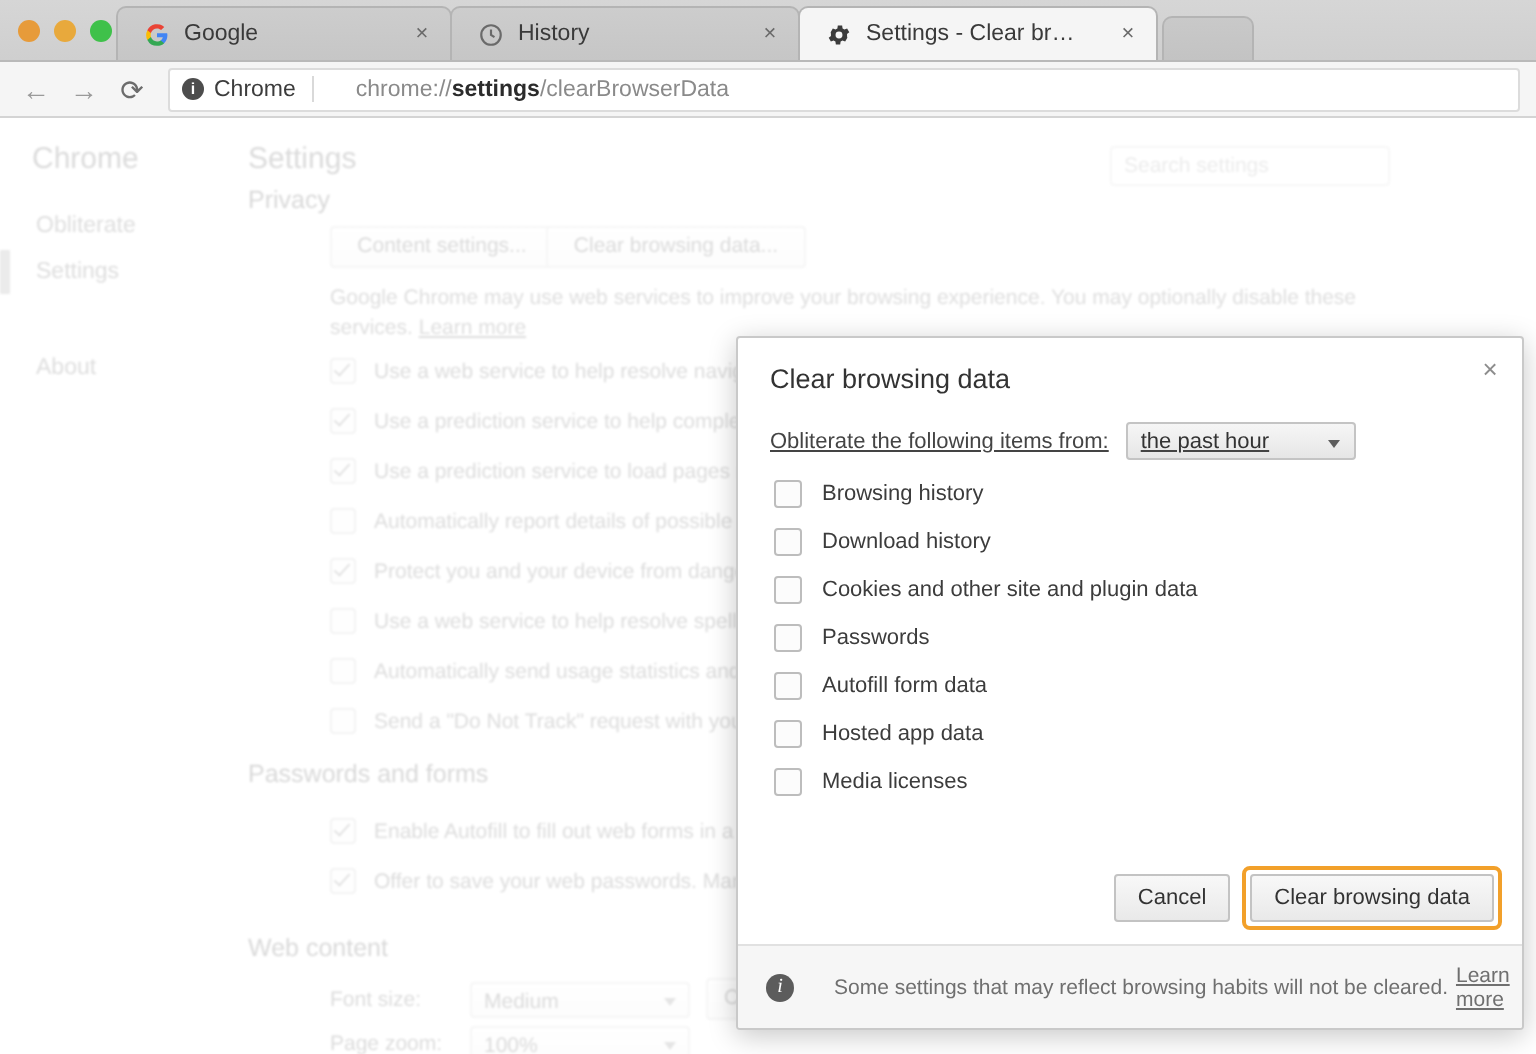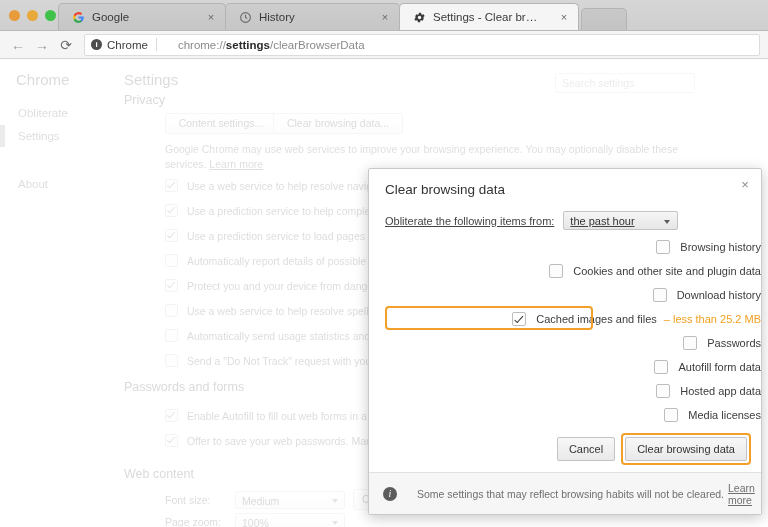--- a/index.html
+++ b/index.html
@@ -386,21 +386,20 @@
   .dlg-item {
     position: relative;
     height: 24px;
     display: flex;
     align-items: center;
     padding-left: 18px;
     font-size: 11px;
     color: #3c3c3c;
     box-sizing: border-box;
     cursor: pointer;
-    justify-content: flex-end;
   }
   .dlg-cb {
     width: 12px; height: 12px;
     border: 1px solid #bdbdbd;
     border-radius: 2px;
     background: #fcfcfc;
     margin-right: 10px;
     flex: 0 0 12px;
     position: relative;
   }
@@ -652,31 +651,25 @@
       </span>
     </div>
 
     <div class="dlg-list">
       <div class="dlg-item">
         <span class="dlg-cb"></span>
         <span>Browsing history</span>
       </div>
       <div class="dlg-item">
         <span class="dlg-cb"></span>
-        <span>Cookies and other site and plugin data</span>
+        <span>Download history</span>
       </div>
       <div class="dlg-item">
         <span class="dlg-cb"></span>
-        <span>Download history</span>
-      </div>
-      <div class="dlg-item">
-        <span class="dlg-cb on"></span>
-        <span>Cached images and files</span>
-        <span class="sub">–  less than 25.2 MB</span>
-        <span class="hl-ring"></span>
+        <span>Cookies and other site and plugin data</span>
       </div>
       <div class="dlg-item">
         <span class="dlg-cb"></span>
         <span>Passwords</span>
       </div>
       <div class="dlg-item">
         <span class="dlg-cb"></span>
         <span>Autofill form data</span>
       </div>
       <div class="dlg-item">

